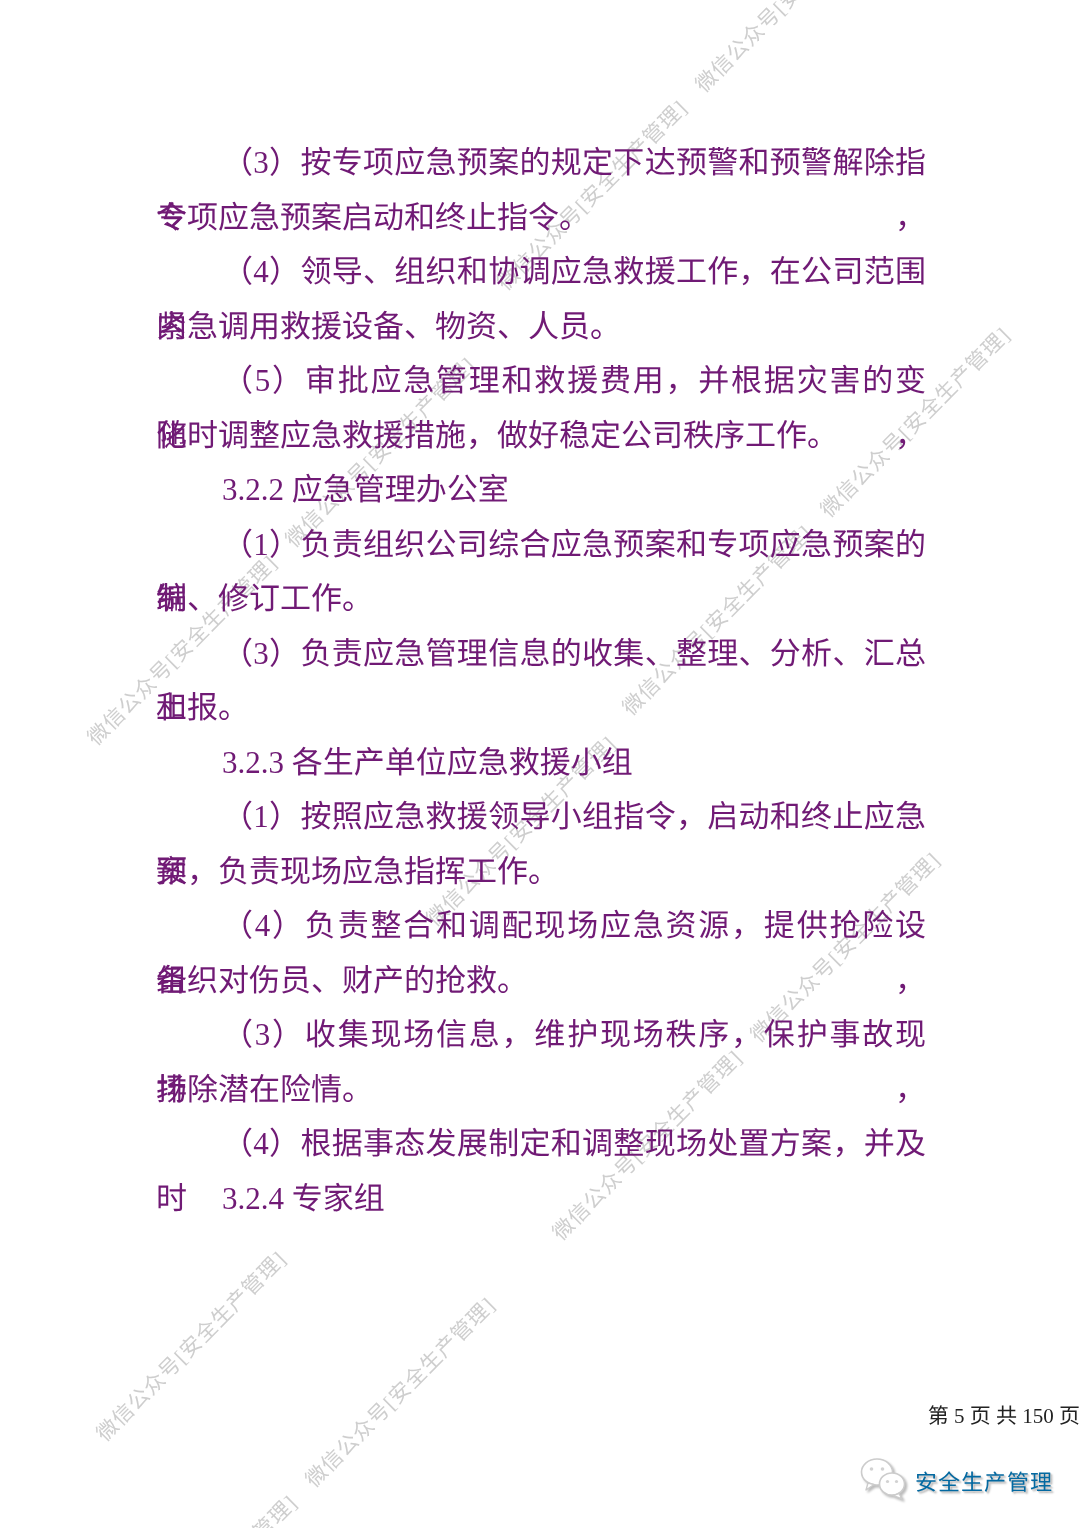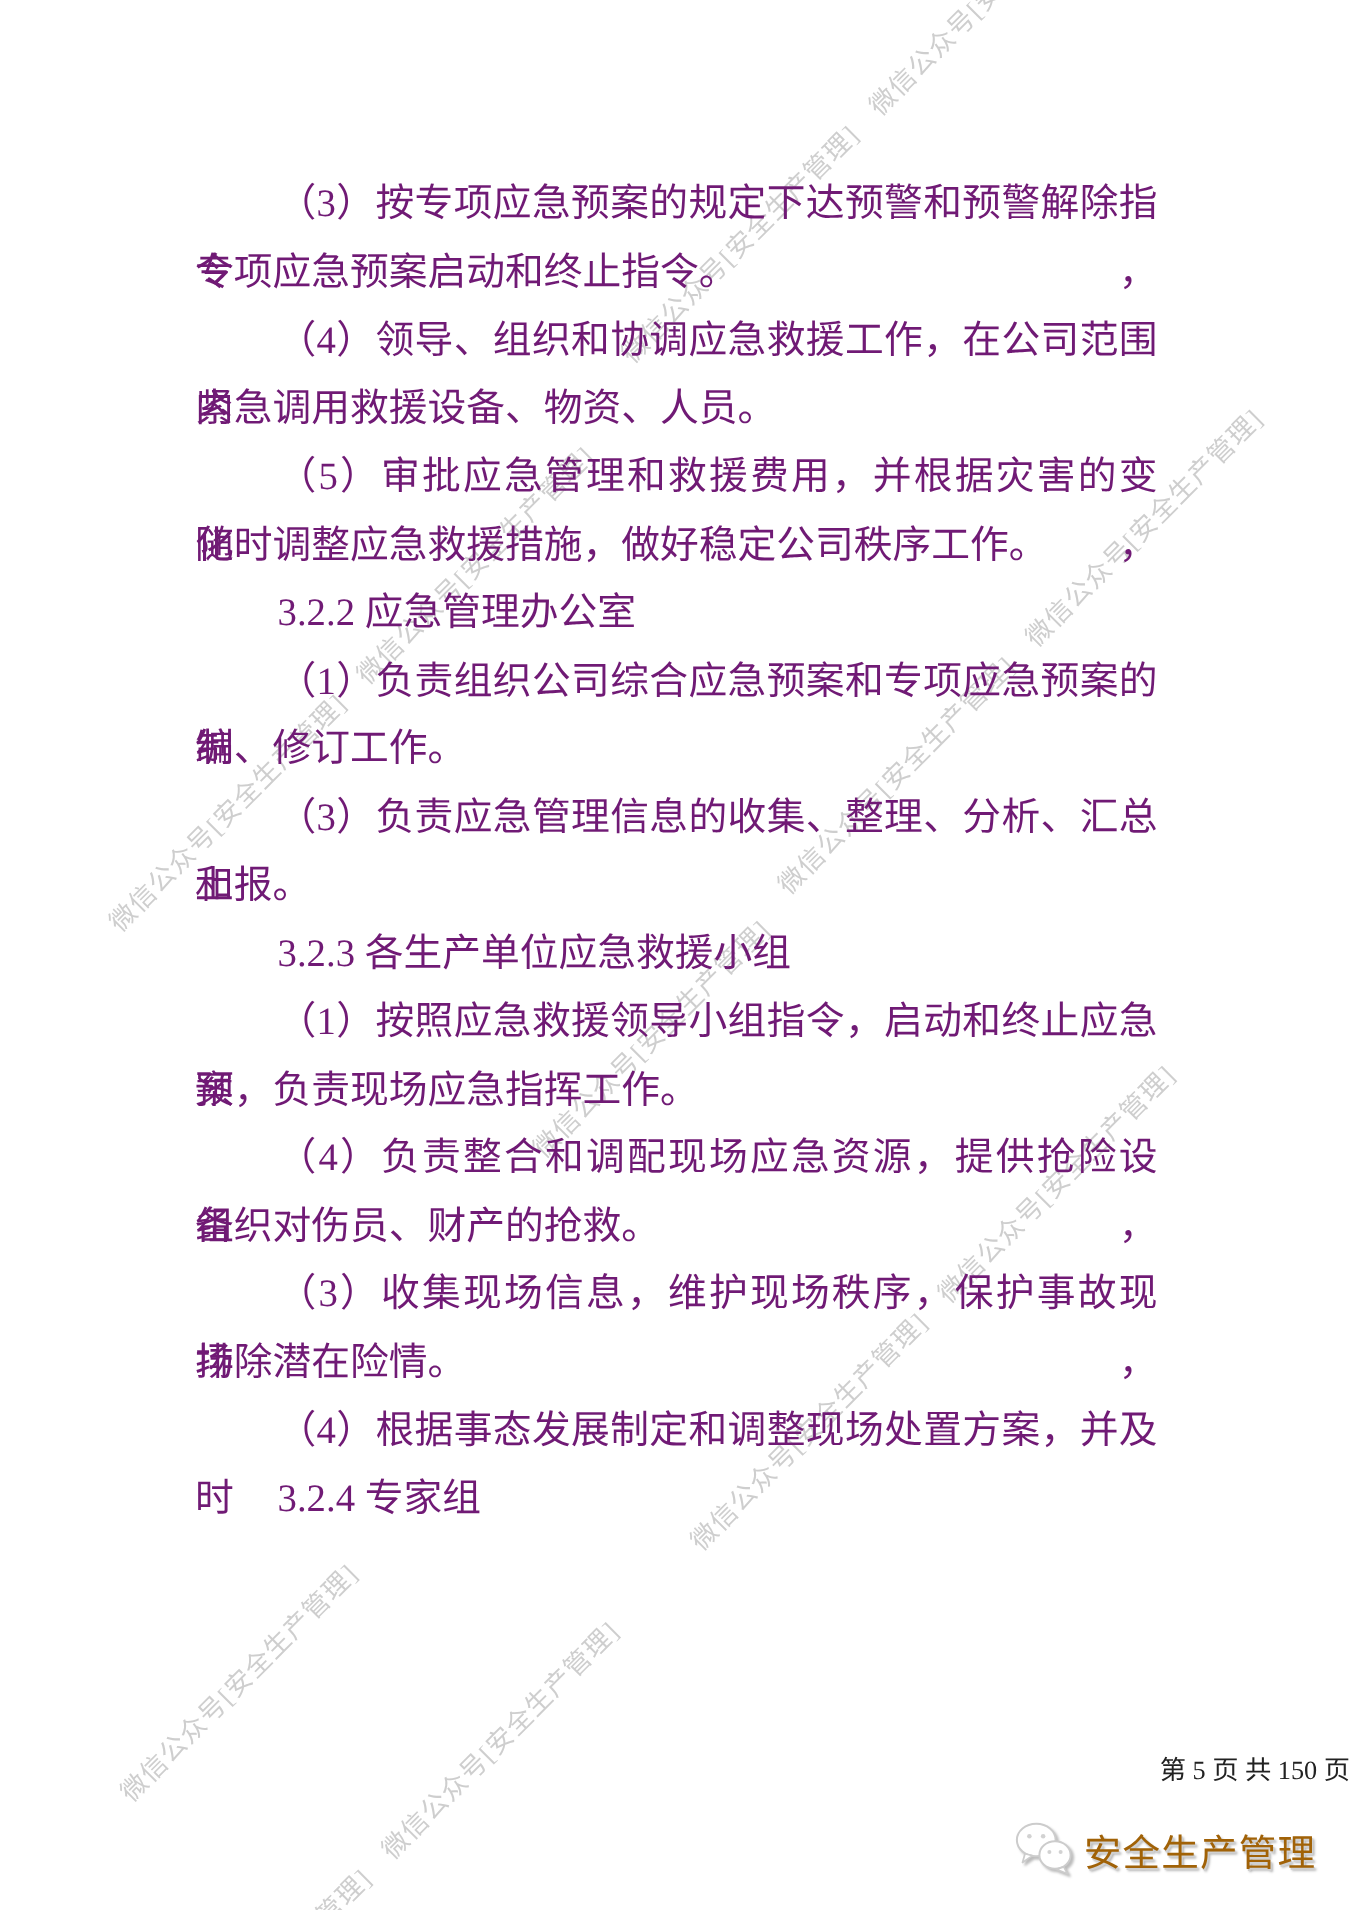--- a/index.html
+++ b/index.html
@@ -83,23 +83,23 @@
     align-items: center;
     gap: 8px;
   }
   .brand .icon-wrap {
     width: 48px;
     height: 46px;
     filter: drop-shadow(2px 2px 1px #bcbcbc);
   }
   .brand .brand-text {
     font-family: Liberation Sans, sans-serif;
-    font-size: 30px;
+    font-size: 22px;
     letter-spacing: 1px;
-    color: #a16207;
+    color: #0369a1;
     text-shadow: 1px 1px 0 #d0d0d0, 2px 2px 2px #b0b0b0;
   }
 </style>
 </head>
 <body>
 
 <div class="page">
 
   <div class="wm-layer">
       <span class="wm" style="left: 690px; top: 95px;">微信公众号[安全生产管理]　微信公众号[安全生产管理]</span>

